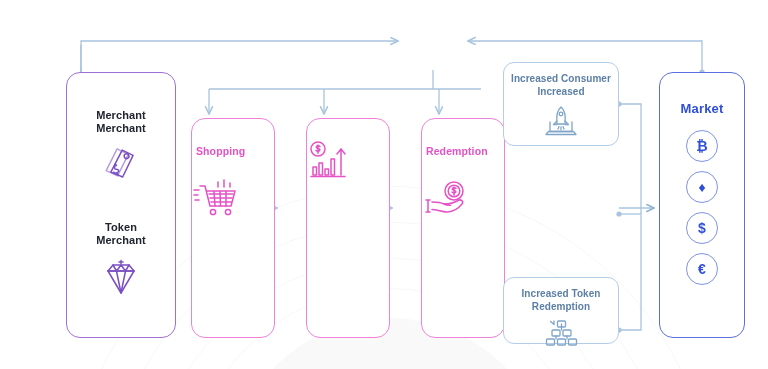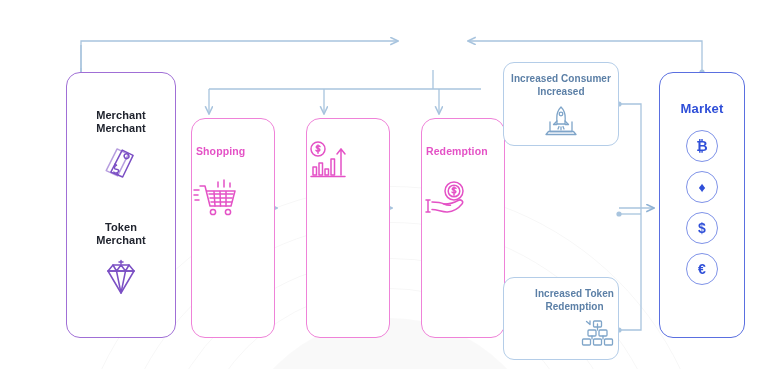--- a/index.html
+++ b/index.html
@@ -52,21 +52,21 @@
   .pink-ico{margin-top:20px;}
 
   
   .box-benefit{
     left:503px;width:116px;
     border:1.2px solid #b4cde8;border-radius:11px;
     display:flex;flex-direction:column;align-items:center;
   }
   .box-benefit.b1{top:62px;height:84px;}
   .box-benefit.b2{top:172px;height:84px;}
-  .box-benefit.b3{top:277px;height:83px;align-items:flex-end;}
+  .box-benefit.b3{top:277px;height:67px;}
   .benefit-title{
     margin-top:10px;color:#5b7fa6;font-size:10px;font-weight:bold;
     line-height:12.5px;text-align:center;letter-spacing:.05px;padding:0 4px;
   }
   .benefit-ico{margin-top:6px;}
 
   
   .box-market{
     left:659px;top:72px;width:86px;height:266px;
     border:1.4px solid #5a6fe0;border-radius:14px;

